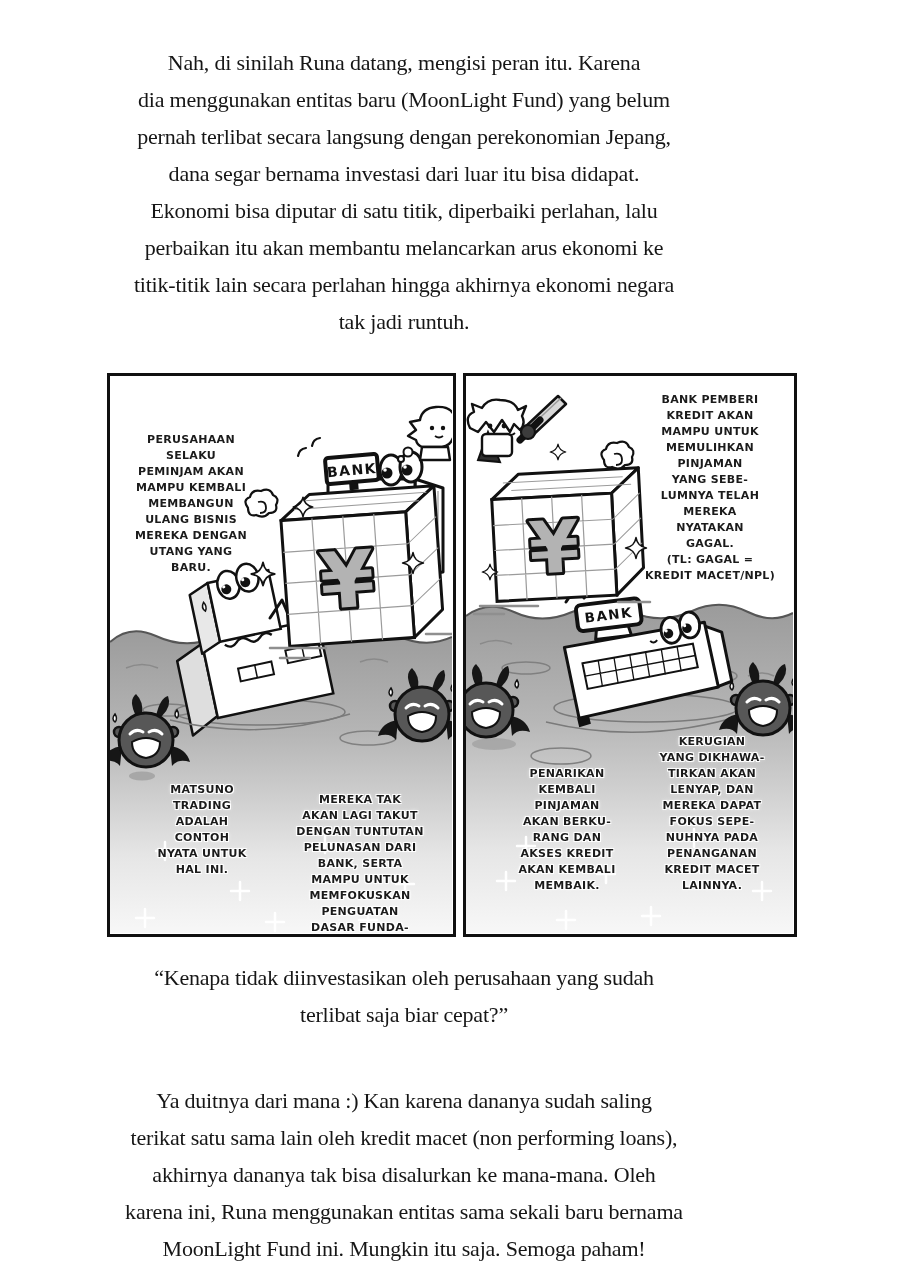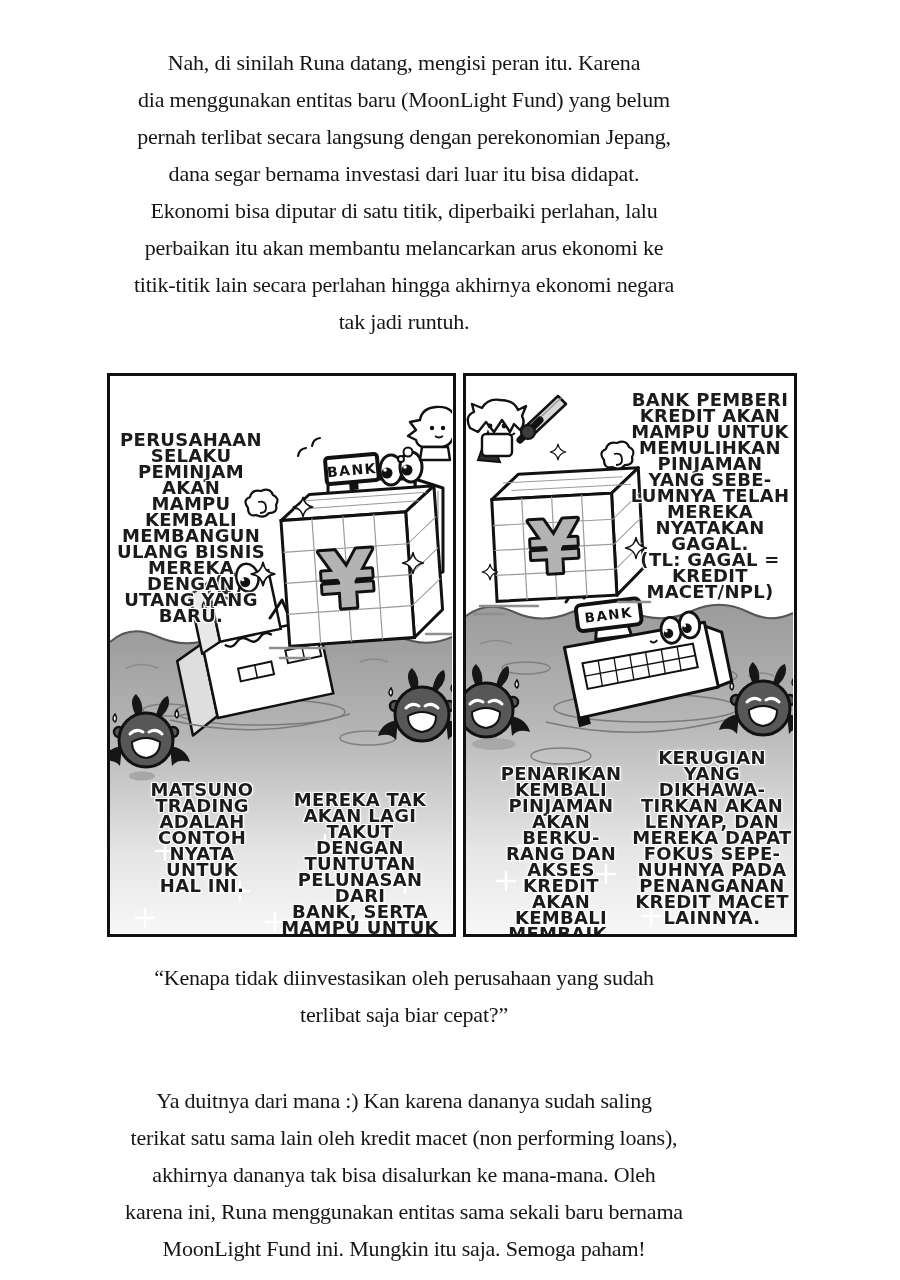--- a/index.html
+++ b/index.html
@@ -8,21 +8,21 @@
   .prose{position:absolute;left:16px;width:776px;text-align:center;
          font-size:22px;line-height:37px;letter-spacing:-0.2px;color:#161616;}
   .comic{position:absolute;left:107px;top:373px;width:690px;height:564px;}
   .panel{position:absolute;top:0;height:564px;background:#ffffff;
          border:3.5px solid #101010;box-sizing:border-box;overflow:hidden;}
   .panel-left{left:0;width:349px;}
   .panel-right{left:356px;width:334px;}
   .art{position:absolute;left:0;top:0;z-index:1;}
   .lettering{position:absolute;z-index:2;text-align:center;
              font-family:"DejaVu Sans","Liberation Sans",sans-serif;
-             font-weight:700;font-size:18px;line-height:16px;letter-spacing:0.3px;color:#1b1b1b;
+             font-weight:700;font-size:11px;line-height:16px;letter-spacing:0.3px;color:#1b1b1b;
              text-shadow:-1px -1px 0 #fff,1px -1px 0 #fff,-1px 1px 0 #fff,1px 1px 0 #fff,0 0 4px #fff;}
   svg text.sign{font-family:"DejaVu Sans","Liberation Sans",sans-serif;font-weight:700;}
   svg text.yen{font-family:"DejaVu Sans","Liberation Sans",sans-serif;font-weight:700;}
 </style>
 </head>
 <body>
 
 <div class="page">
 
   <svg width="0" height="0" style="position:absolute" aria-hidden="true">
@@ -225,22 +225,22 @@
           <use href="#glint" transform="translate(60,470)"></use>
             <use href="#glint" transform="translate(140,498)"></use>
           <use href="#glint" transform="translate(228,462)"></use>
             <use href="#glint" transform="translate(296,515)"></use>
           <use href="#glint" transform="translate(100,544)"></use>
             <use href="#glint" transform="translate(185,540)"></use>
           <use href="#glint" transform="translate(40,505)"></use>
         </g>
       </svg>
       <div class="lettering" style="left:156px;top:16px;width:176px;">BANK PEMBERI<br>KREDIT AKAN<br>MAMPU UNTUK<br>MEMULIHKAN<br>PINJAMAN<br>YANG SEBE-<br>LUMNYA TELAH<br>MEREKA<br>NYATAKAN<br>GAGAL.<br>(TL: GAGAL =<br>KREDIT MACET/NPL)</div>
-      <div class="lettering" style="left:25px;top:390px;width:140px;">PENARIKAN<br>KEMBALI<br>PINJAMAN<br>AKAN BERKU-<br>RANG DAN<br>AKSES KREDIT<br>AKAN KEMBALI<br>MEMBAIK.</div>
-      <div class="lettering" style="left:166px;top:374px;width:160px;">KERUGIAN<br>YANG DIKHAWA-<br>TIRKAN AKAN<br>LENYAP, DAN<br>MEREKA DAPAT<br>FOKUS SEPE-<br>NUHNYA PADA<br>PENANGANAN<br>KREDIT MACET<br>LAINNYA.</div>
+      <div class="lettering" style="left:31px;top:390px;width:140px;">PENARIKAN<br>KEMBALI<br>PINJAMAN<br>AKAN BERKU-<br>RANG DAN<br>AKSES KREDIT<br>AKAN KEMBALI<br>MEMBAIK.</div>
+      <div class="lettering" style="left:166px;top:358px;width:160px;">KERUGIAN<br>YANG DIKHAWA-<br>TIRKAN AKAN<br>LENYAP, DAN<br>MEREKA DAPAT<br>FOKUS SEPE-<br>NUHNYA PADA<br>PENANGANAN<br>KREDIT MACET<br>LAINNYA.</div>
     </div>
   </div>
 
   <div class="prose" style="top:1082px;">Ya duitnya dari mana :) Kan karena dananya sudah saling<br>terikat satu sama lain oleh kredit macet (non performing loans),<br>akhirnya dananya tak bisa disalurkan ke mana-mana. Oleh<br>karena ini, Runa menggunakan entitas sama sekali baru bernama<br>MoonLight Fund ini. Mungkin itu saja. Semoga paham!</div>
 
   <div class="prose" style="top:959px;">“Kenapa tidak diinvestasikan oleh perusahaan yang sudah<br>terlibat saja biar cepat?”</div>
 
 </div>
 
 </body></html>

